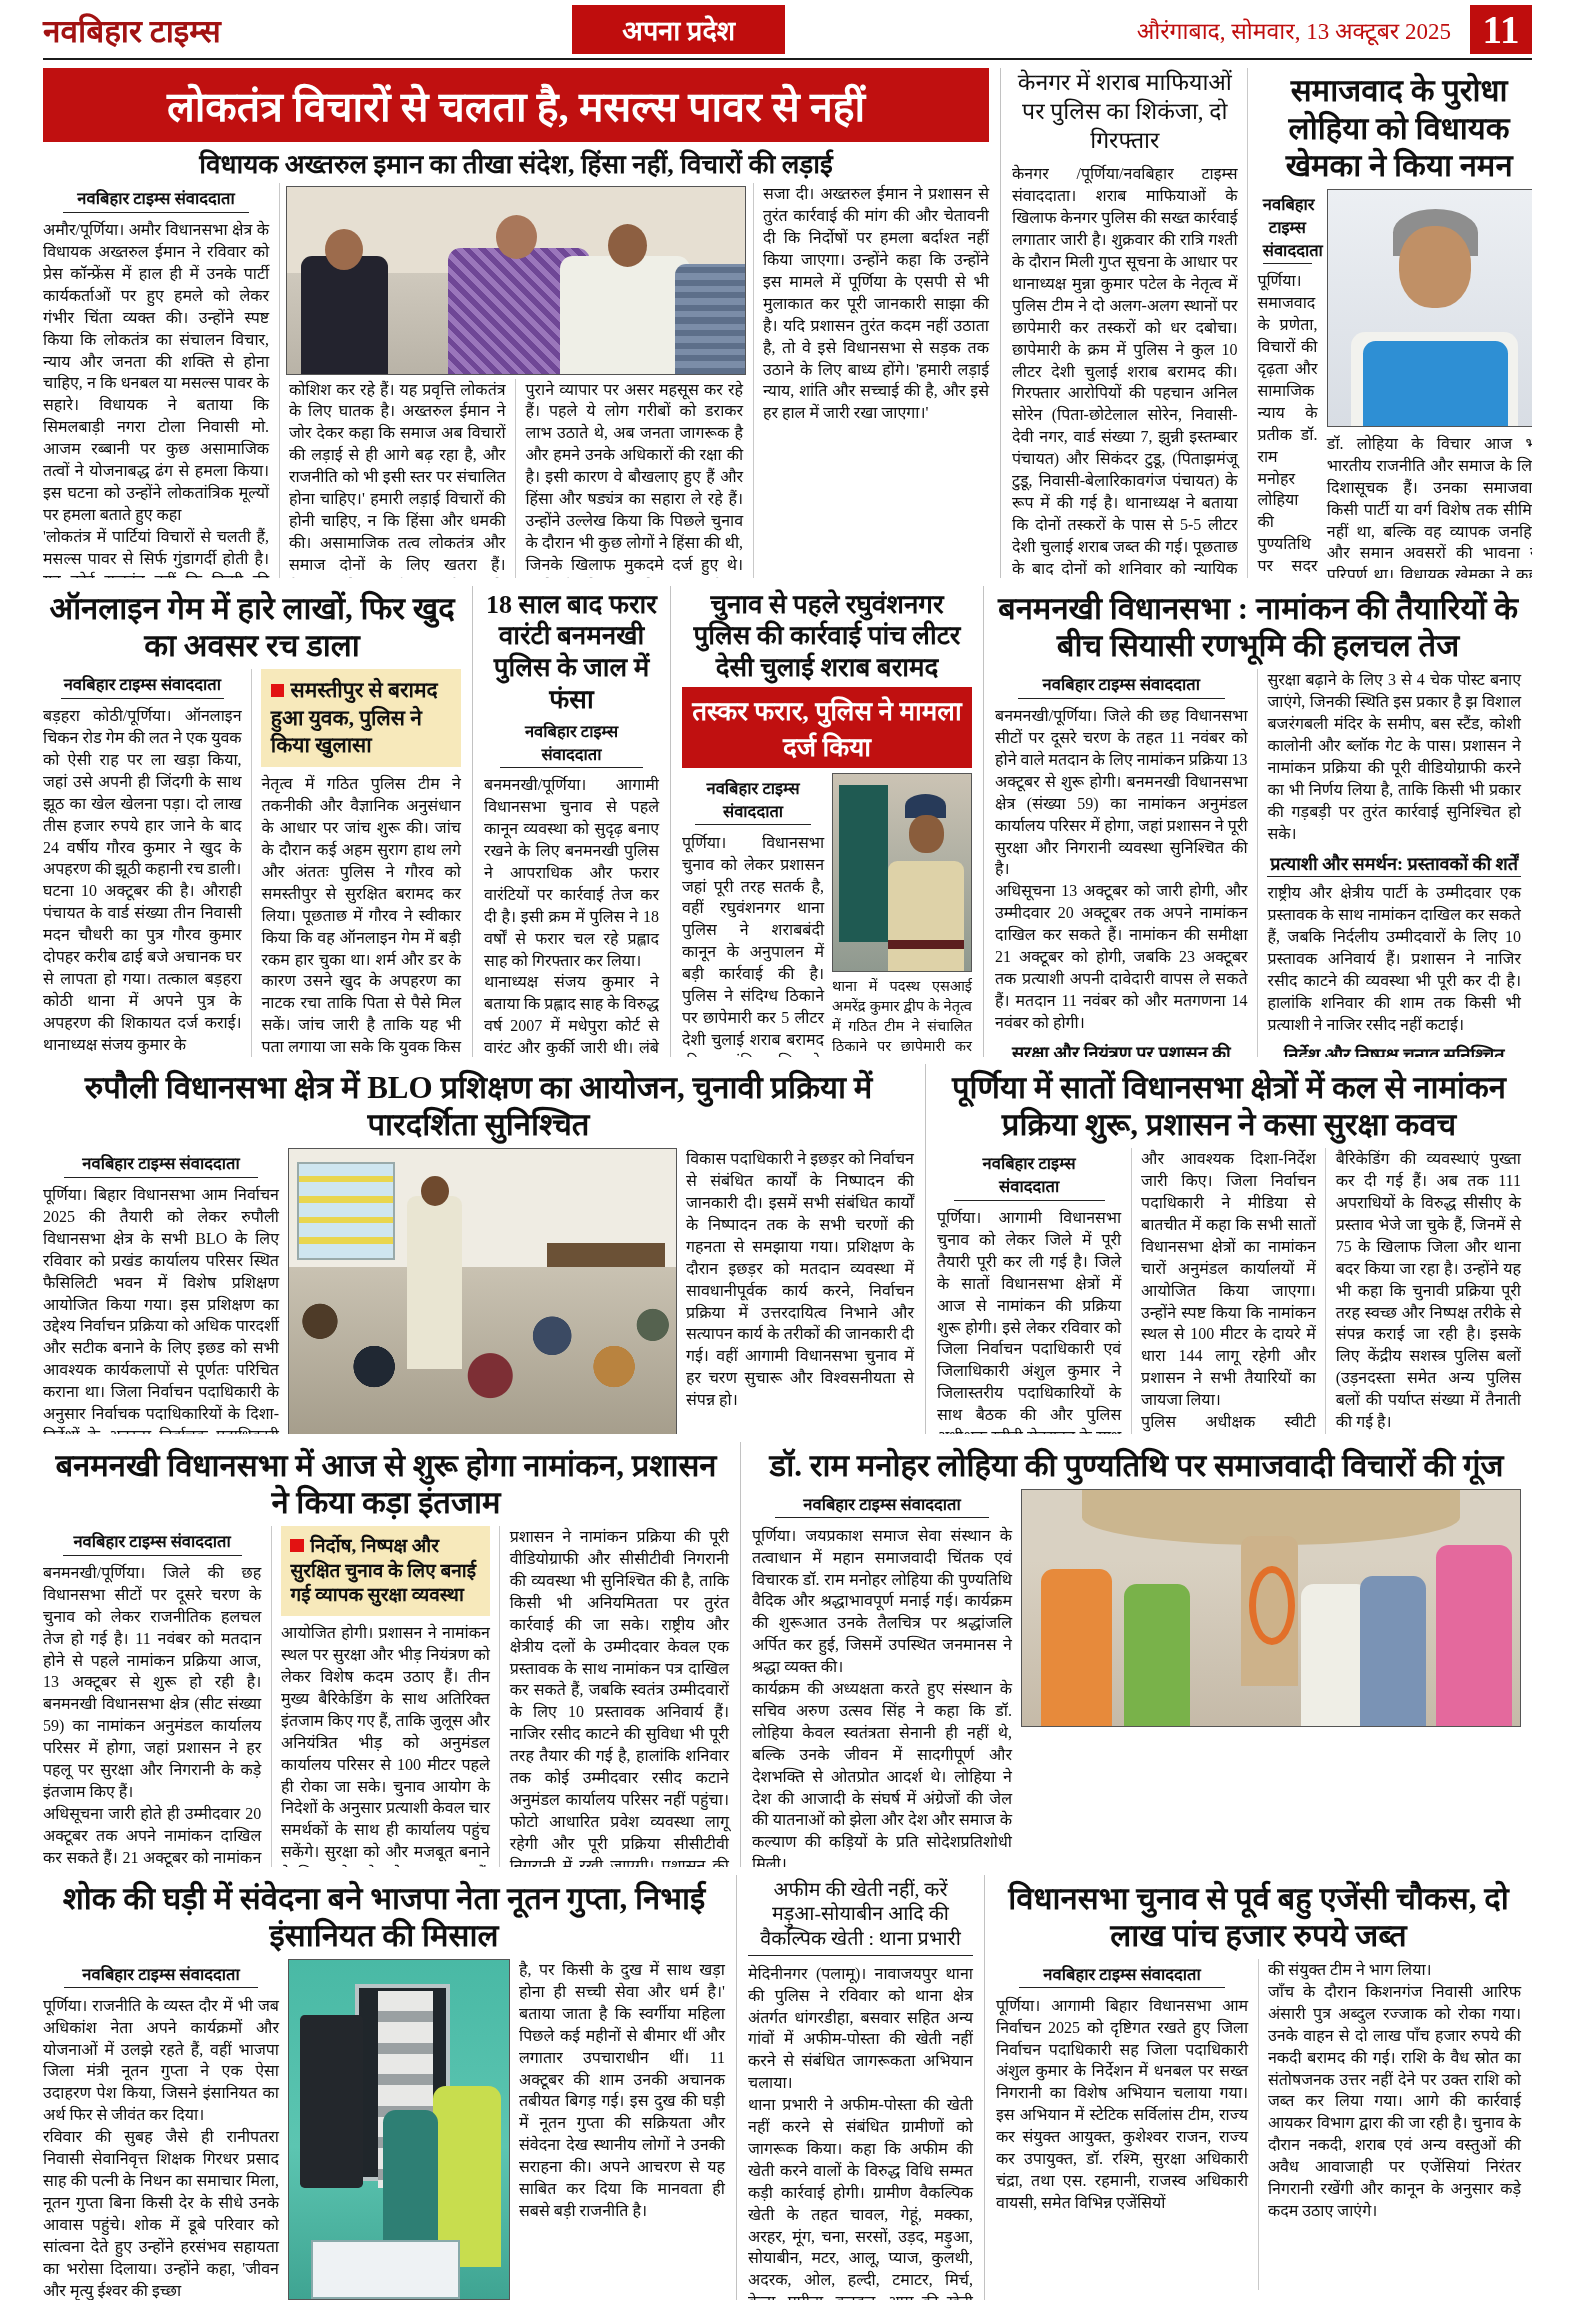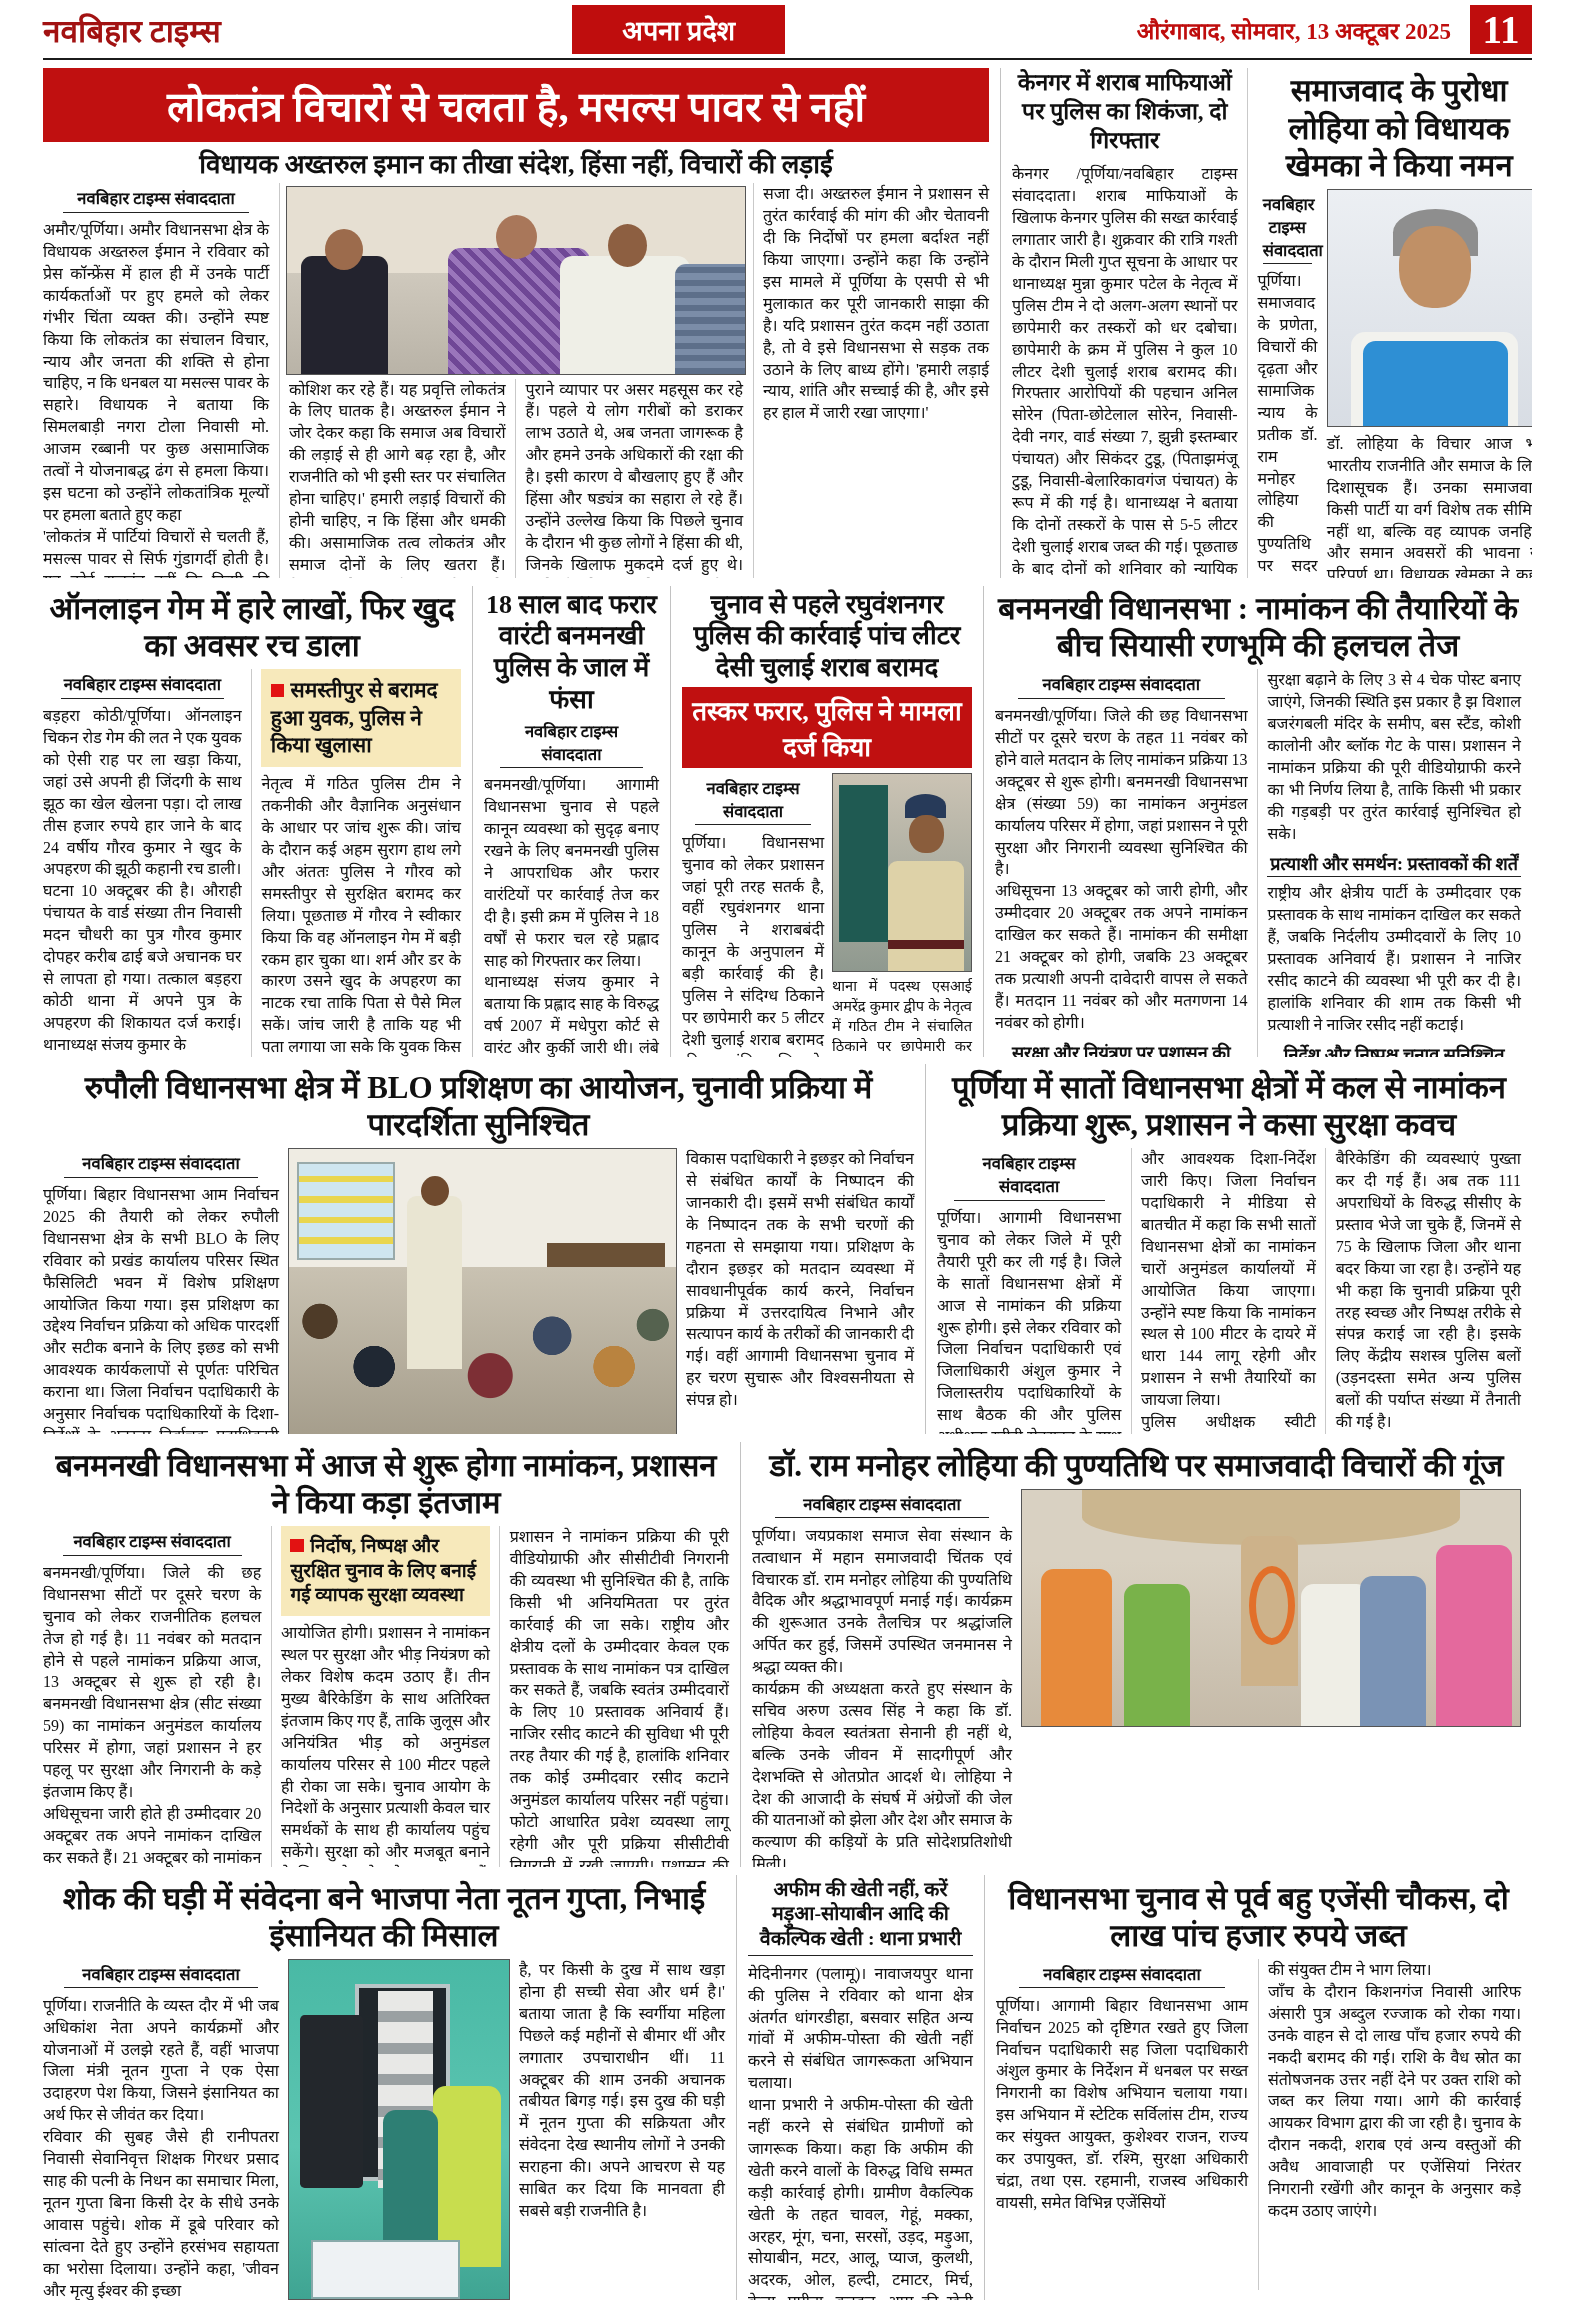--- a/index.html
+++ b/index.html
@@ -3,32 +3,32 @@
 <meta charset="utf-8">
 <style>
   html,body{margin:0;padding:0;background:#ffffff;}
   body{width:1575px;height:2319px;overflow:hidden;font-family:"Liberation Serif",serif;color:#101010;}
   .page{padding:4.7px 43px 0 43px;box-sizing:border-box;}
   
   .hdr{display:flex;align-items:center;gap:19px;height:50px;border-bottom:2.4px solid #1b1b1b;padding-bottom:3.1px;}
   .masthead{font-size:31.5px;font-weight:bold;color:#a21212;white-space:nowrap;}
   .hdr-spacer{flex:1;}
   .section-box{background:#bf0d0d;color:#fff;font-size:27px;font-weight:bold;padding:6.3px 50px;white-space:nowrap;}
-  .hdr-date{color:#bf0d0d;font-size:23px;font-weight:bold;white-space:nowrap;}
+  .hdr-date{color:#bf0d0d;font-size:23px;font-weight:normal;white-space:nowrap;}
   .pagenum{background:#bf0d0d;color:#fff;font-size:39px;font-weight:bold;padding:0 12.6px;line-height:49px;text-align:center;}
   
   section{overflow:hidden;box-sizing:border-box;}
   .row{display:grid;gap:0;margin-top:7.9px;}
   .row > section{padding:0 11px;border-left:0.8px solid #c2c2c2;}
   .row > section:first-child{border-left:none;padding-left:0;}
   .kicker{background:#c01010;color:#fff;text-align:center;font-weight:bold;font-size:41px;padding:9.4px 4.7px;}
   .h1{font-size:26px;font-weight:bold;text-align:center;line-height:1.15;margin:7.9px 0 3.1px;}
   .h2{font-size:31px;font-weight:bold;text-align:center;line-height:1.2;margin:4.7px 0;}
   .h3{font-size:26px;font-weight:bold;text-align:center;line-height:1.22;margin:3.1px 0;}
-  .h4{font-size:23px;font-weight:bold;line-height:1.25;margin:1.6px 0;}
+  .h4{font-size:23px;font-weight:normal;line-height:1.25;margin:1.6px 0;}
   .byl{font-weight:bold;text-align:center;font-size:16.5px;border-bottom:1.6px solid #222;padding-bottom:2.4px;margin:3.1px auto 6.3px;width:82%;}
   .txt{font-size:16px;line-height:1.37;text-align:justify;white-space:pre-line;}
   .ybox{background:#f7e9bb;padding:7.9px 9.4px;margin-bottom:6.3px;}
   .ybox .bt{font-size:21px;font-weight:bold;line-height:1.3;}
   .bullet{display:inline-block;width:13.4px;height:13.4px;background:#e21212;margin-right:6.3px;}
   .redstrip{background:#c01010;color:#fff;font-weight:bold;font-size:26px;text-align:center;padding:4.7px 3.1px;margin:3.1px 0 4.7px;}
   .subh{font-weight:bold;font-size:18px;text-align:center;border-bottom:1.6px solid #222;padding-bottom:1.6px;margin:6.3px 0 4.7px;}
   .photo{position:relative;border:0.8px solid #555;overflow:hidden;background:#ddd;}
   .photo div{position:absolute;}
 </style>

